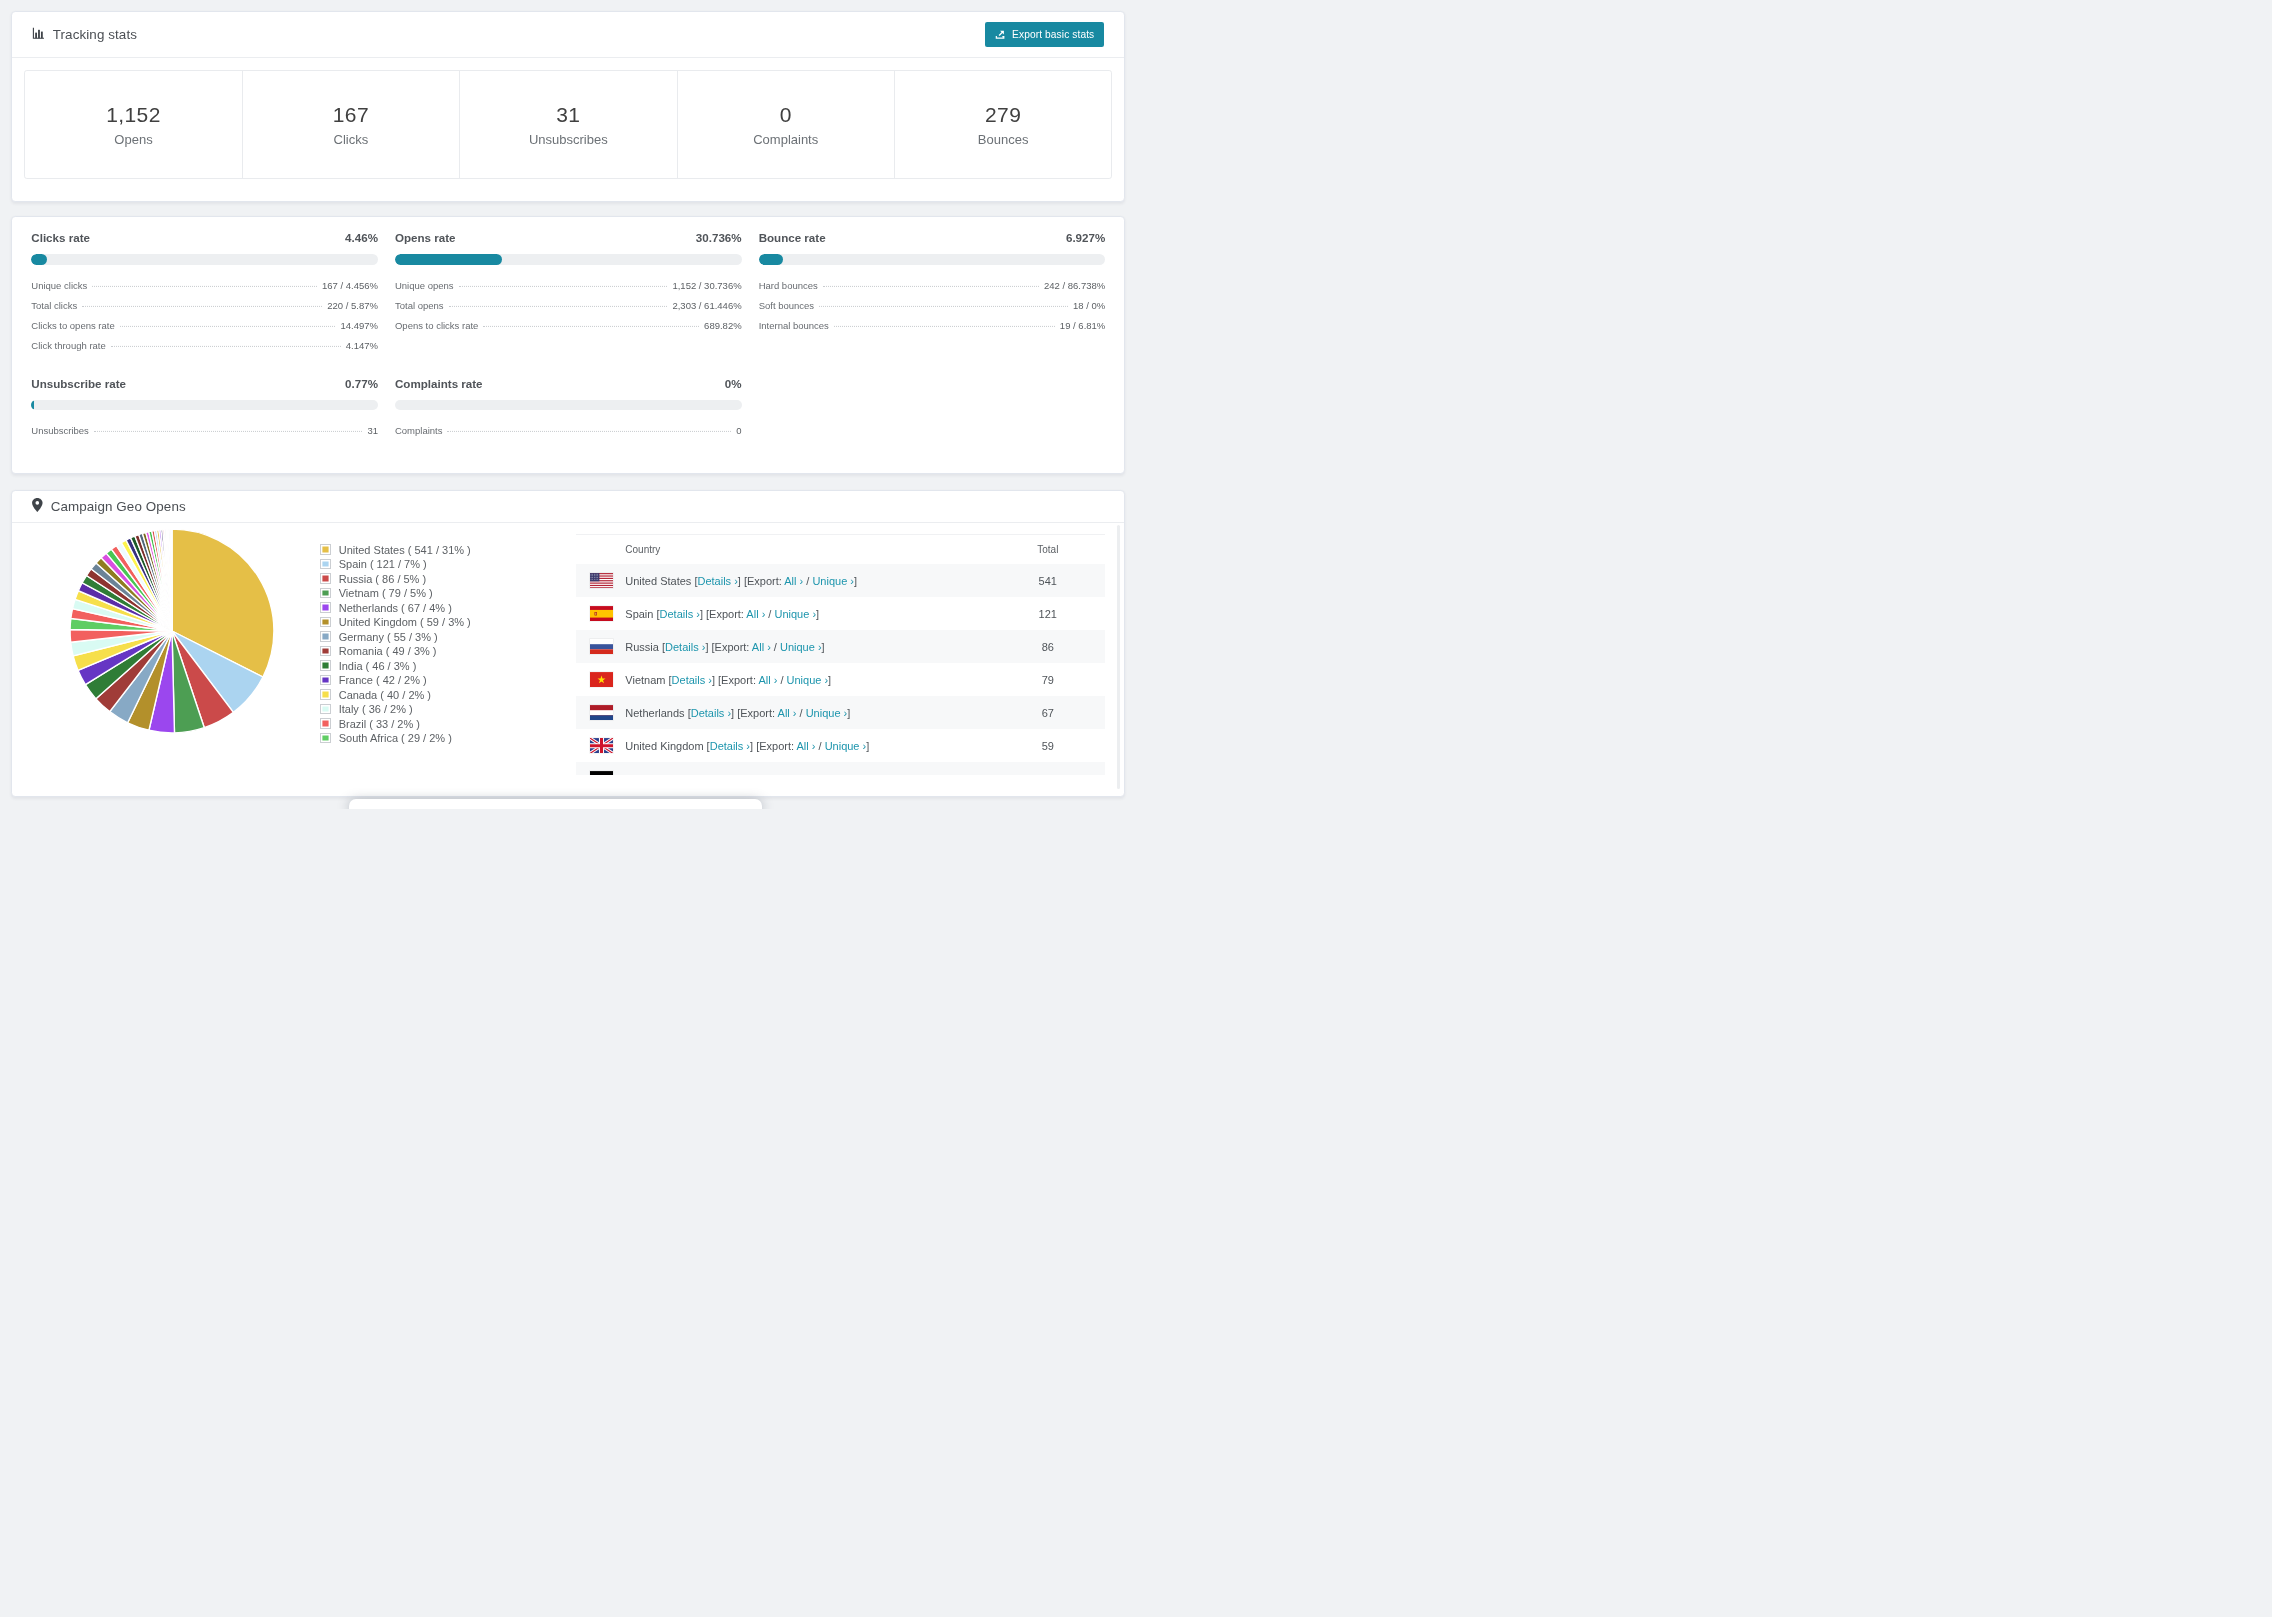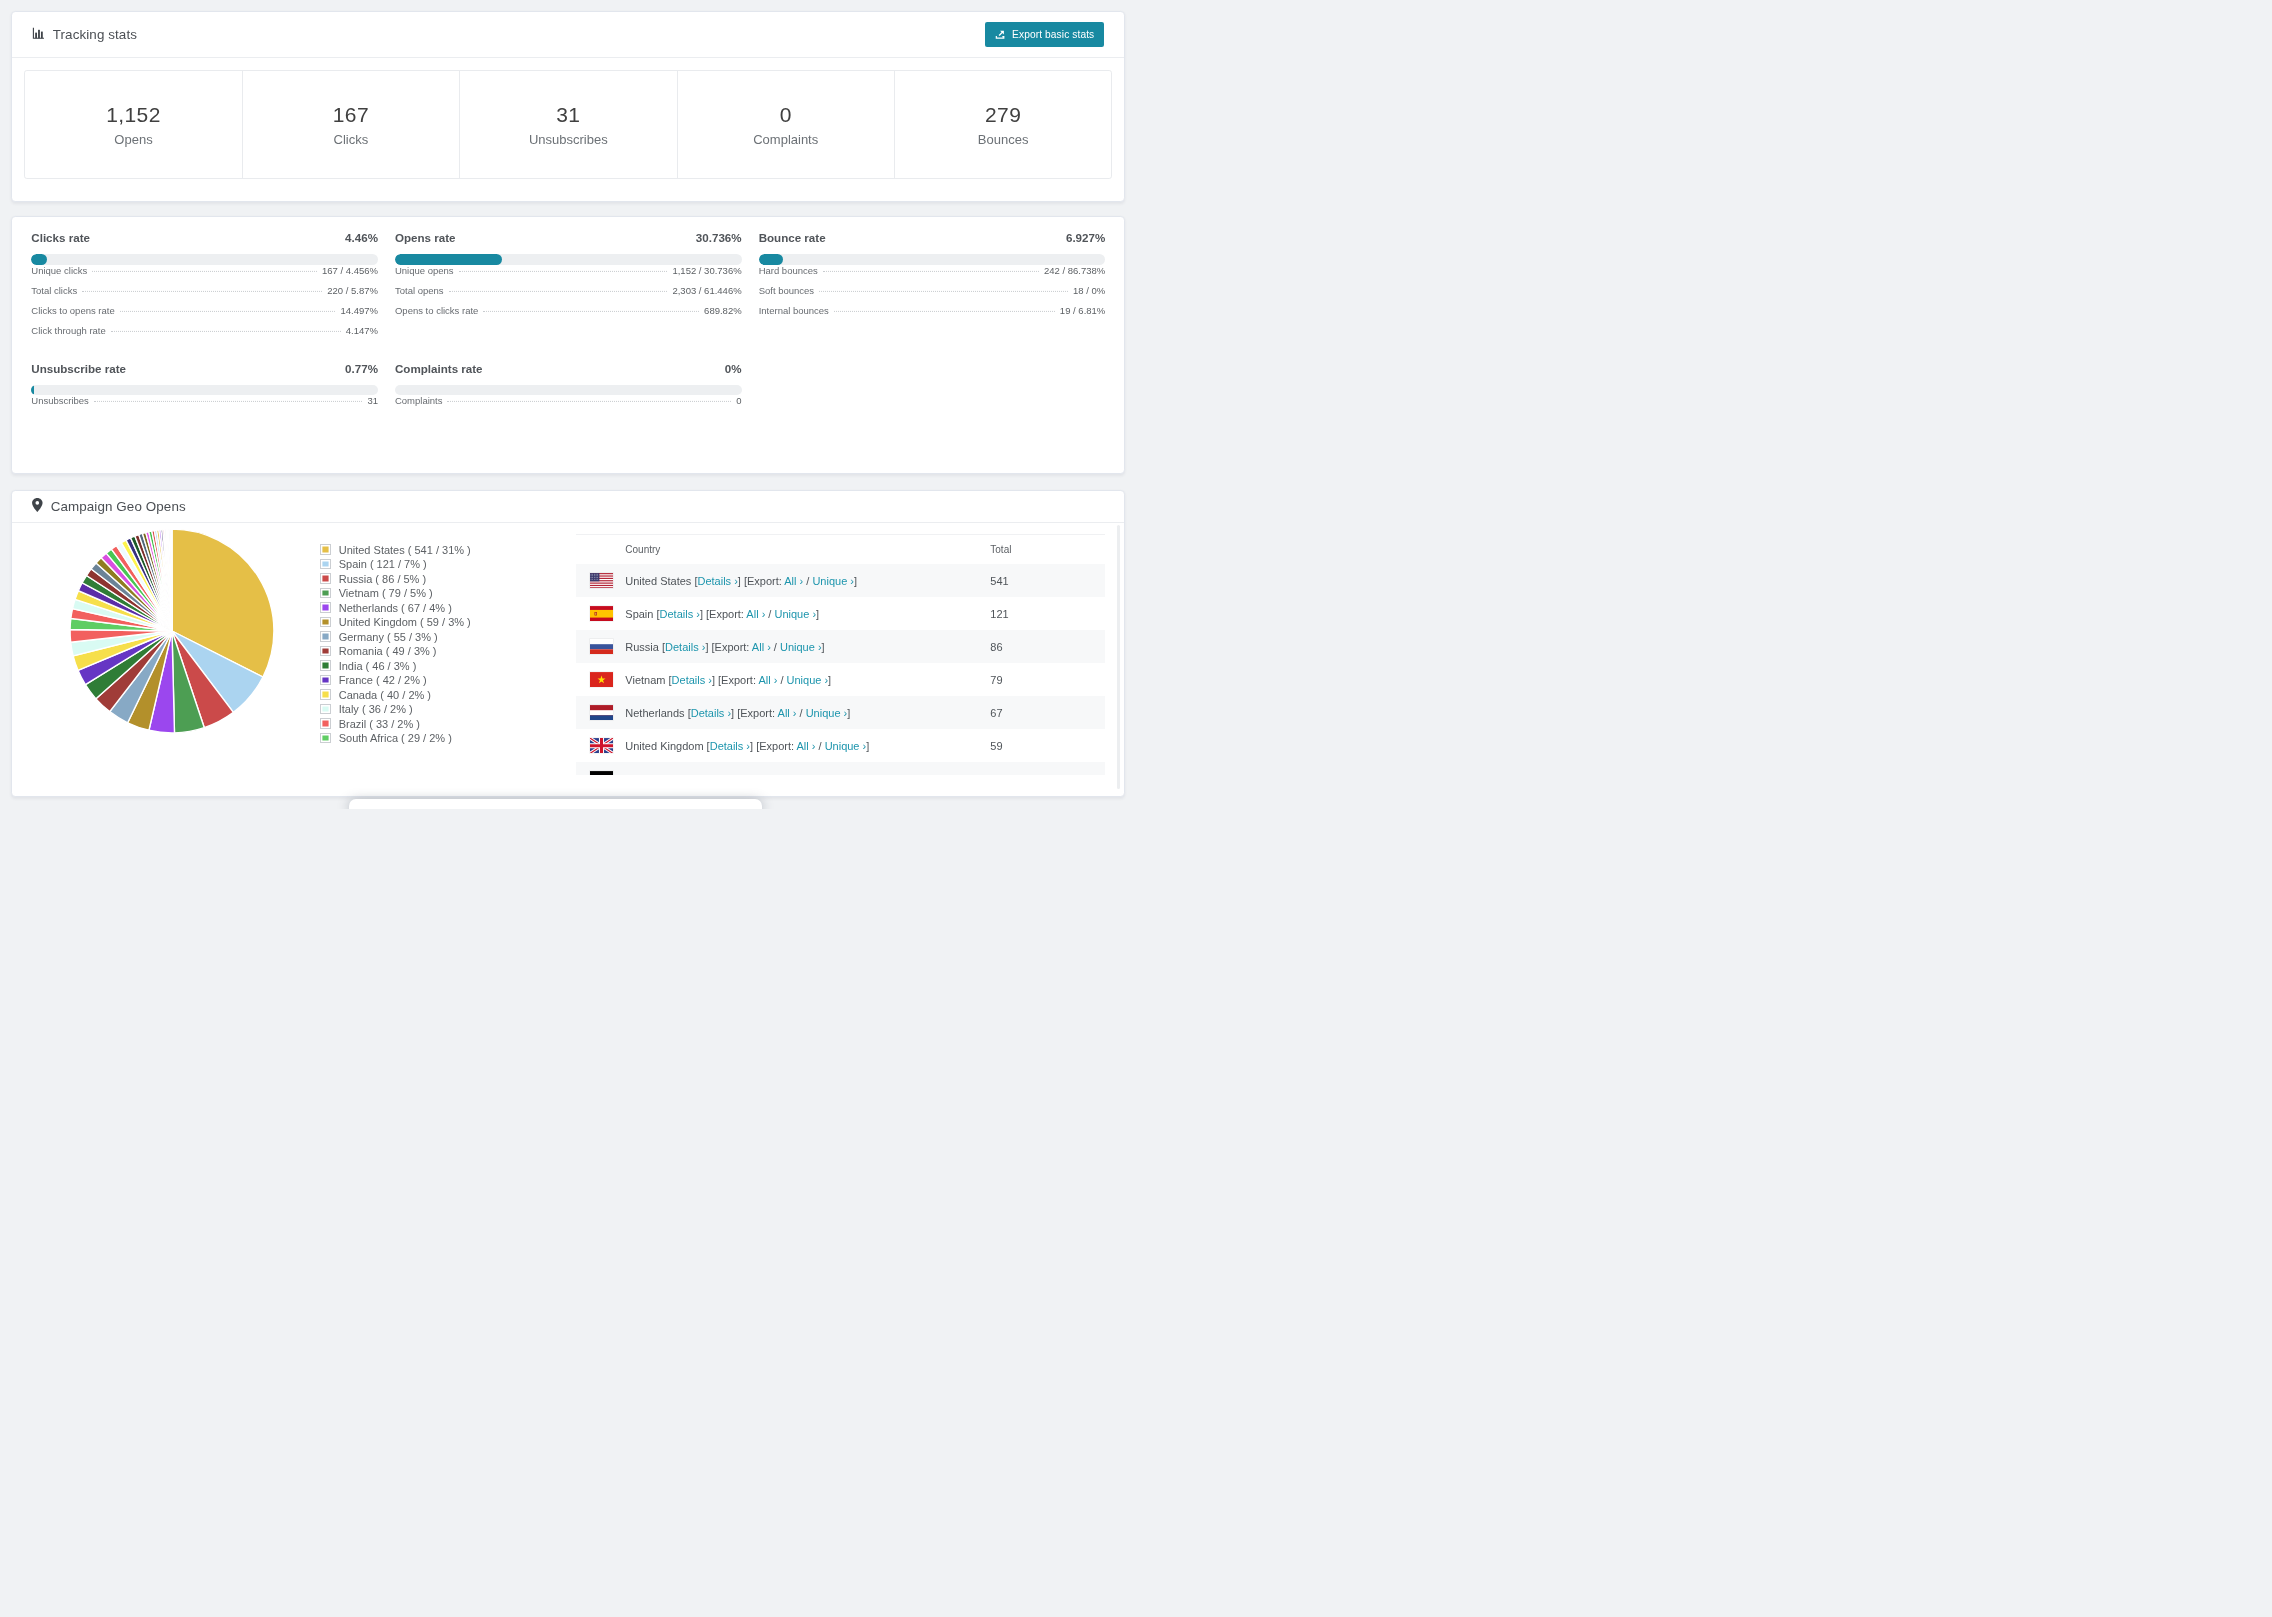--- a/index.html
+++ b/index.html
@@ -65,21 +65,21 @@
     padding:14px 19px;
     display:grid;
     grid-template-columns:repeat(3, 1fr);
     column-gap:20px; row-gap:27px;gap:17px;
   }
   .rate-head { display:flex; justify-content:space-between; align-items:baseline; margin-bottom:10px; }
   .rate-title { font-size:11.6px; font-weight:700; color:#505459; }
   .rate-value { font-size:11.6px; font-weight:700; color:#505459; }
   .bar-track { height:10.6px; background:#edeff1; border-radius:5.6px; overflow:hidden; }
   .bar-fill  { height:100%; background:#1889a1; border-radius:5.6px; min-width:0; }
-  .rate-rows { }
+  .rate-rows { margin-top:15px; }
   .drow { display:flex; align-items:baseline; height:20px; font-size:9.5px; }
   .drow .lbl { color:#686c71; white-space:nowrap; }
   .drow .leader { flex:1 1 auto; border-bottom:1.1px dotted #c8cbcf; margin:0 5px; transform:translateY(-2.1px); }
   .drow .val { color:#5d6165; white-space:nowrap;text-align:center; }
 
   
   .geo-body { position:absolute; left:0; right:0; top:33px; bottom:1.4px; overflow:hidden; }
   #geo-pie { position:absolute; left:56px; top:2.8px; width:208px; height:208px; }
   #geo-legend { position:absolute; left:308px; top:18.4px; }
   .legend-item { display:flex; align-items:center; gap:7.8px; height:14.5px; font-size:11px; color:#5d6165; }
@@ -92,21 +92,21 @@
   .geo-table { position:absolute; left:564px; top:10px; width:529px; height:241px; overflow:hidden; }
   .gt-header {
     display:flex; align-items:center; height:30px;
     border-top:0.7px solid #f0f1f3;
     font-size:10px; color:#5b5f64;
   }
   .gt-row { display:flex; align-items:center; height:33px; font-size:11px; }
   .gt-row:nth-child(odd) { background:#f7f8f9; }
   .col-country { padding-left:14px; display:flex; align-items:center; gap:12px; flex:0 0 414px; }
   .gt-header .col-country { padding-left:49px; }
-  .col-total { flex:1; }
+  .col-total { flex:1;text-align:center; }
   .flag { width:23px; height:15.5px; flex:0 0 auto; box-shadow:0 0 0 0.7px rgba(0,0,0,.06); }
   .country-text { color:#4f5459; white-space:nowrap; }
   .geo-link { color:#1d95ad; text-decoration:none; cursor:pointer; }
 
   .table-scrollbar {
     position:absolute; right:4.2px; top:1.4px; bottom:5.6px; width:3.5px;
     background:#eceef0; border-radius:2.1px;
   }
 
   .bottom-peek {

